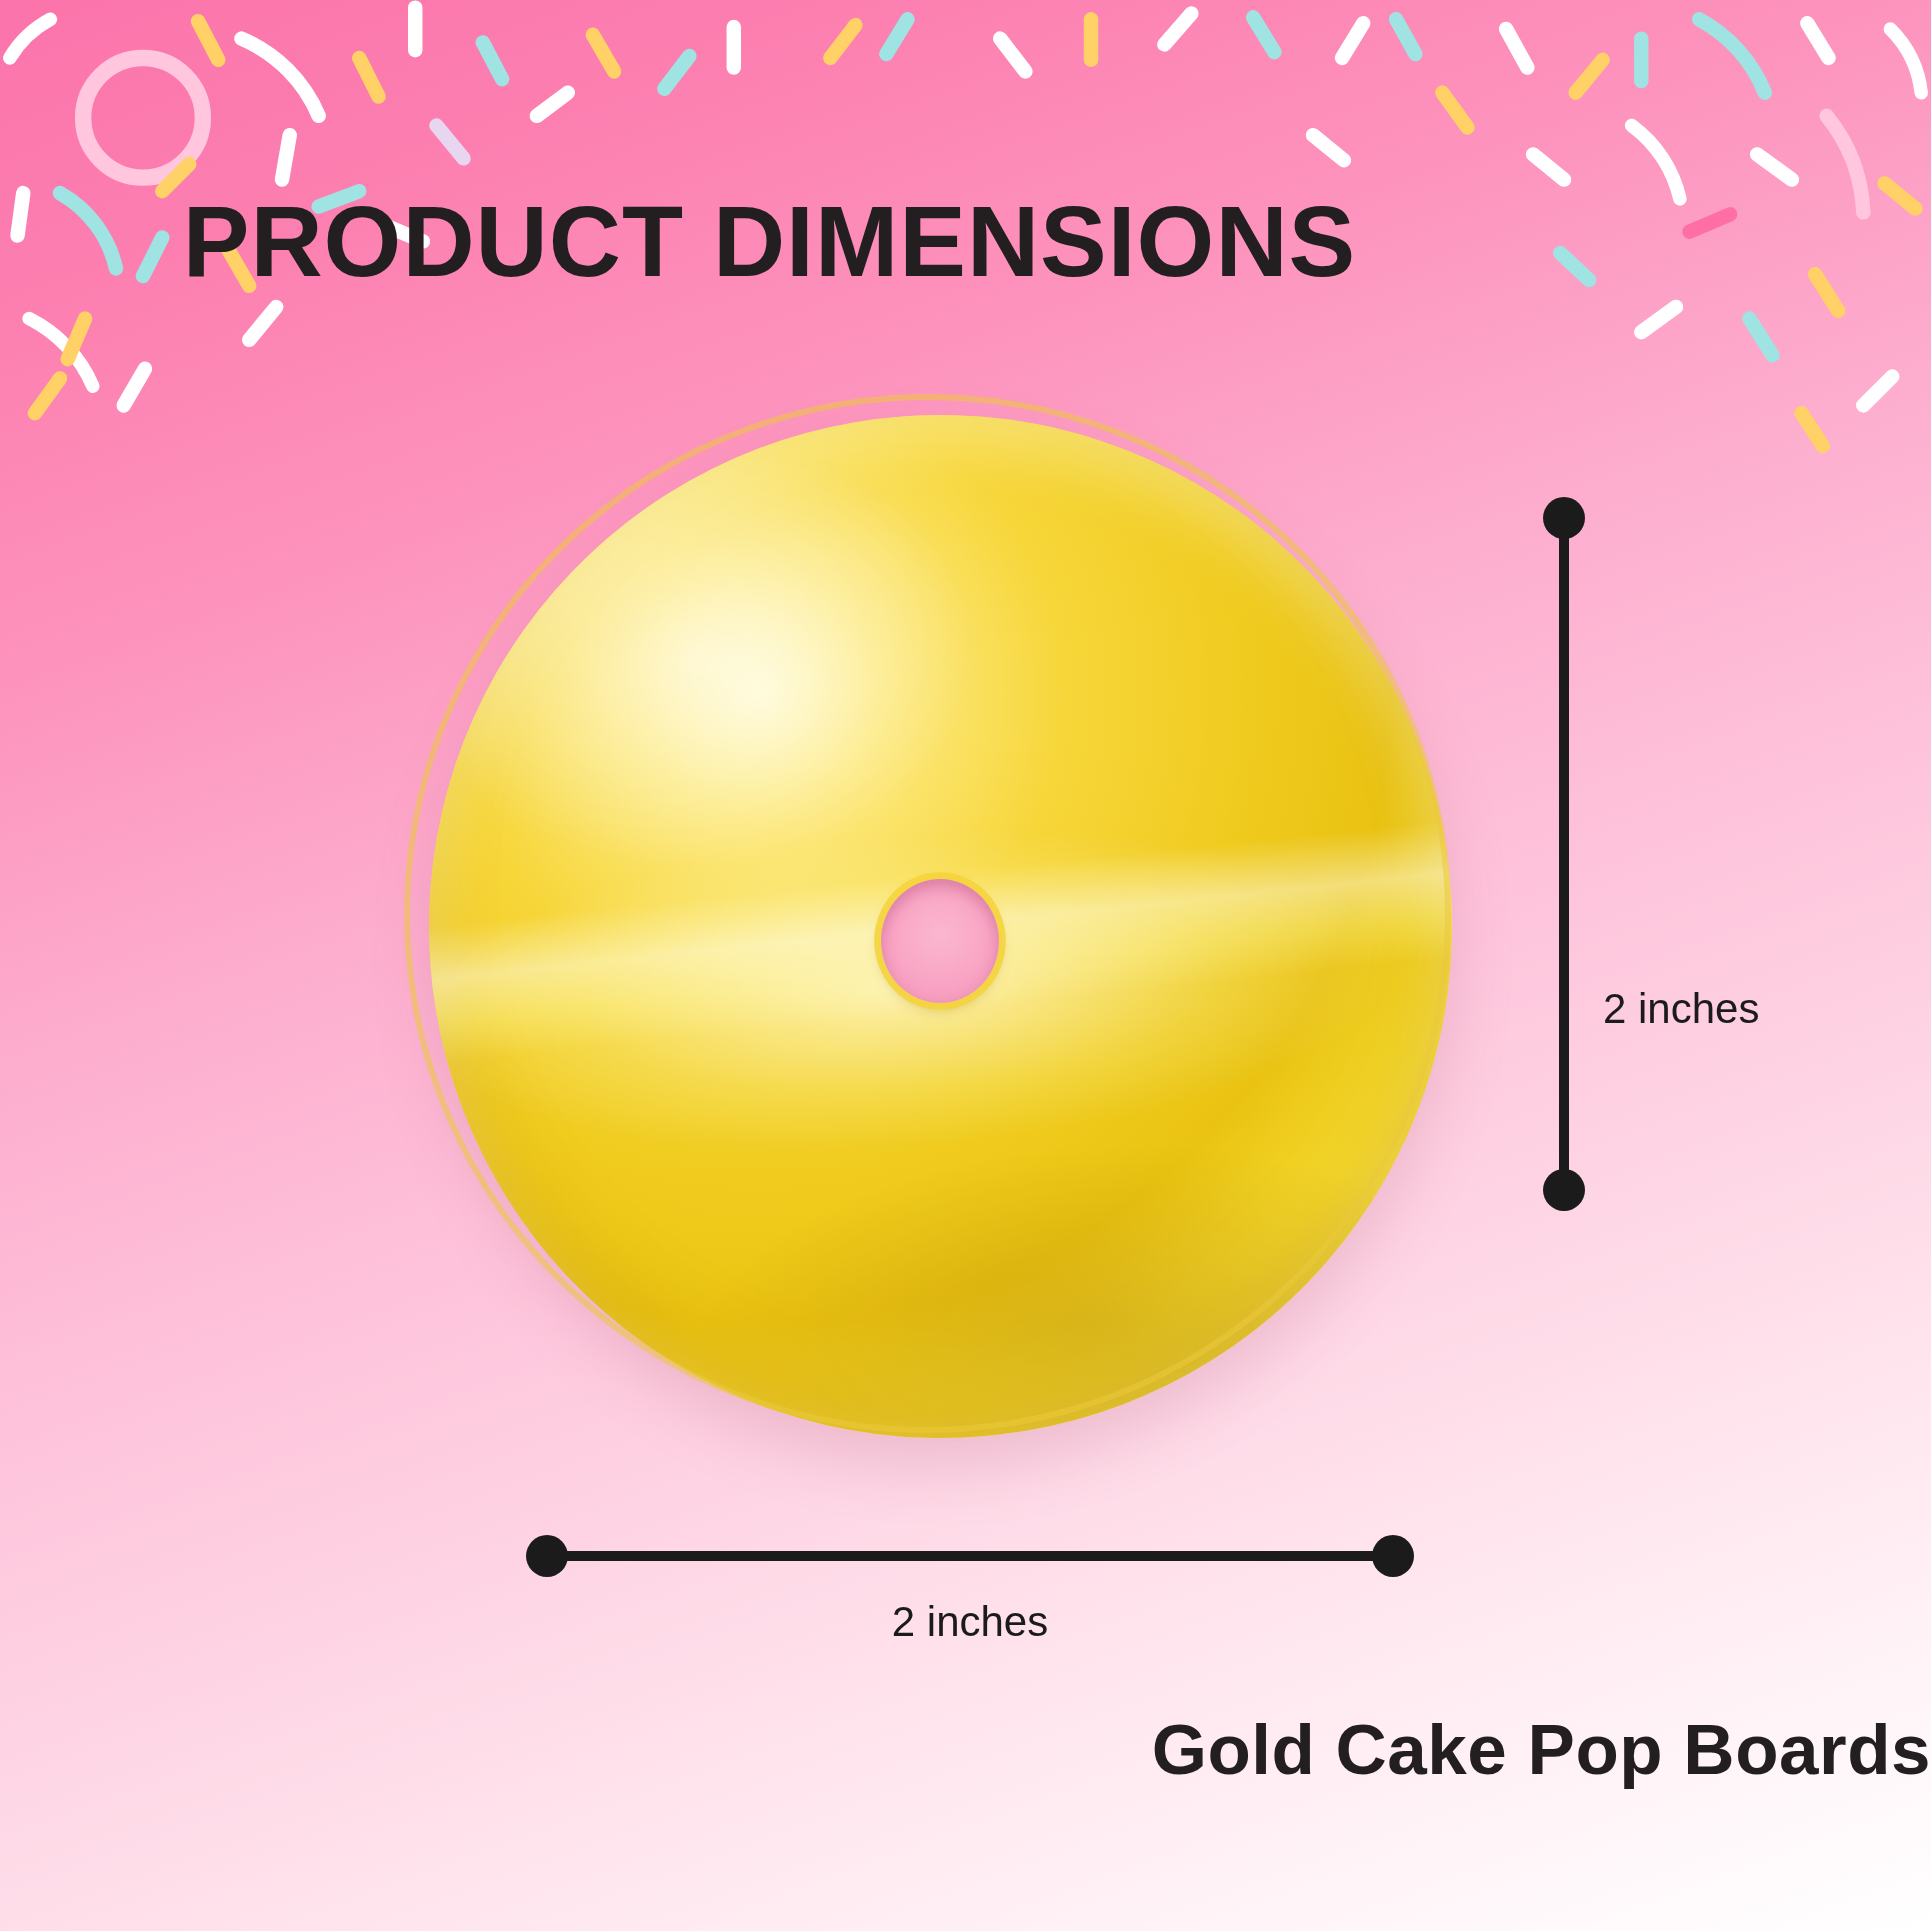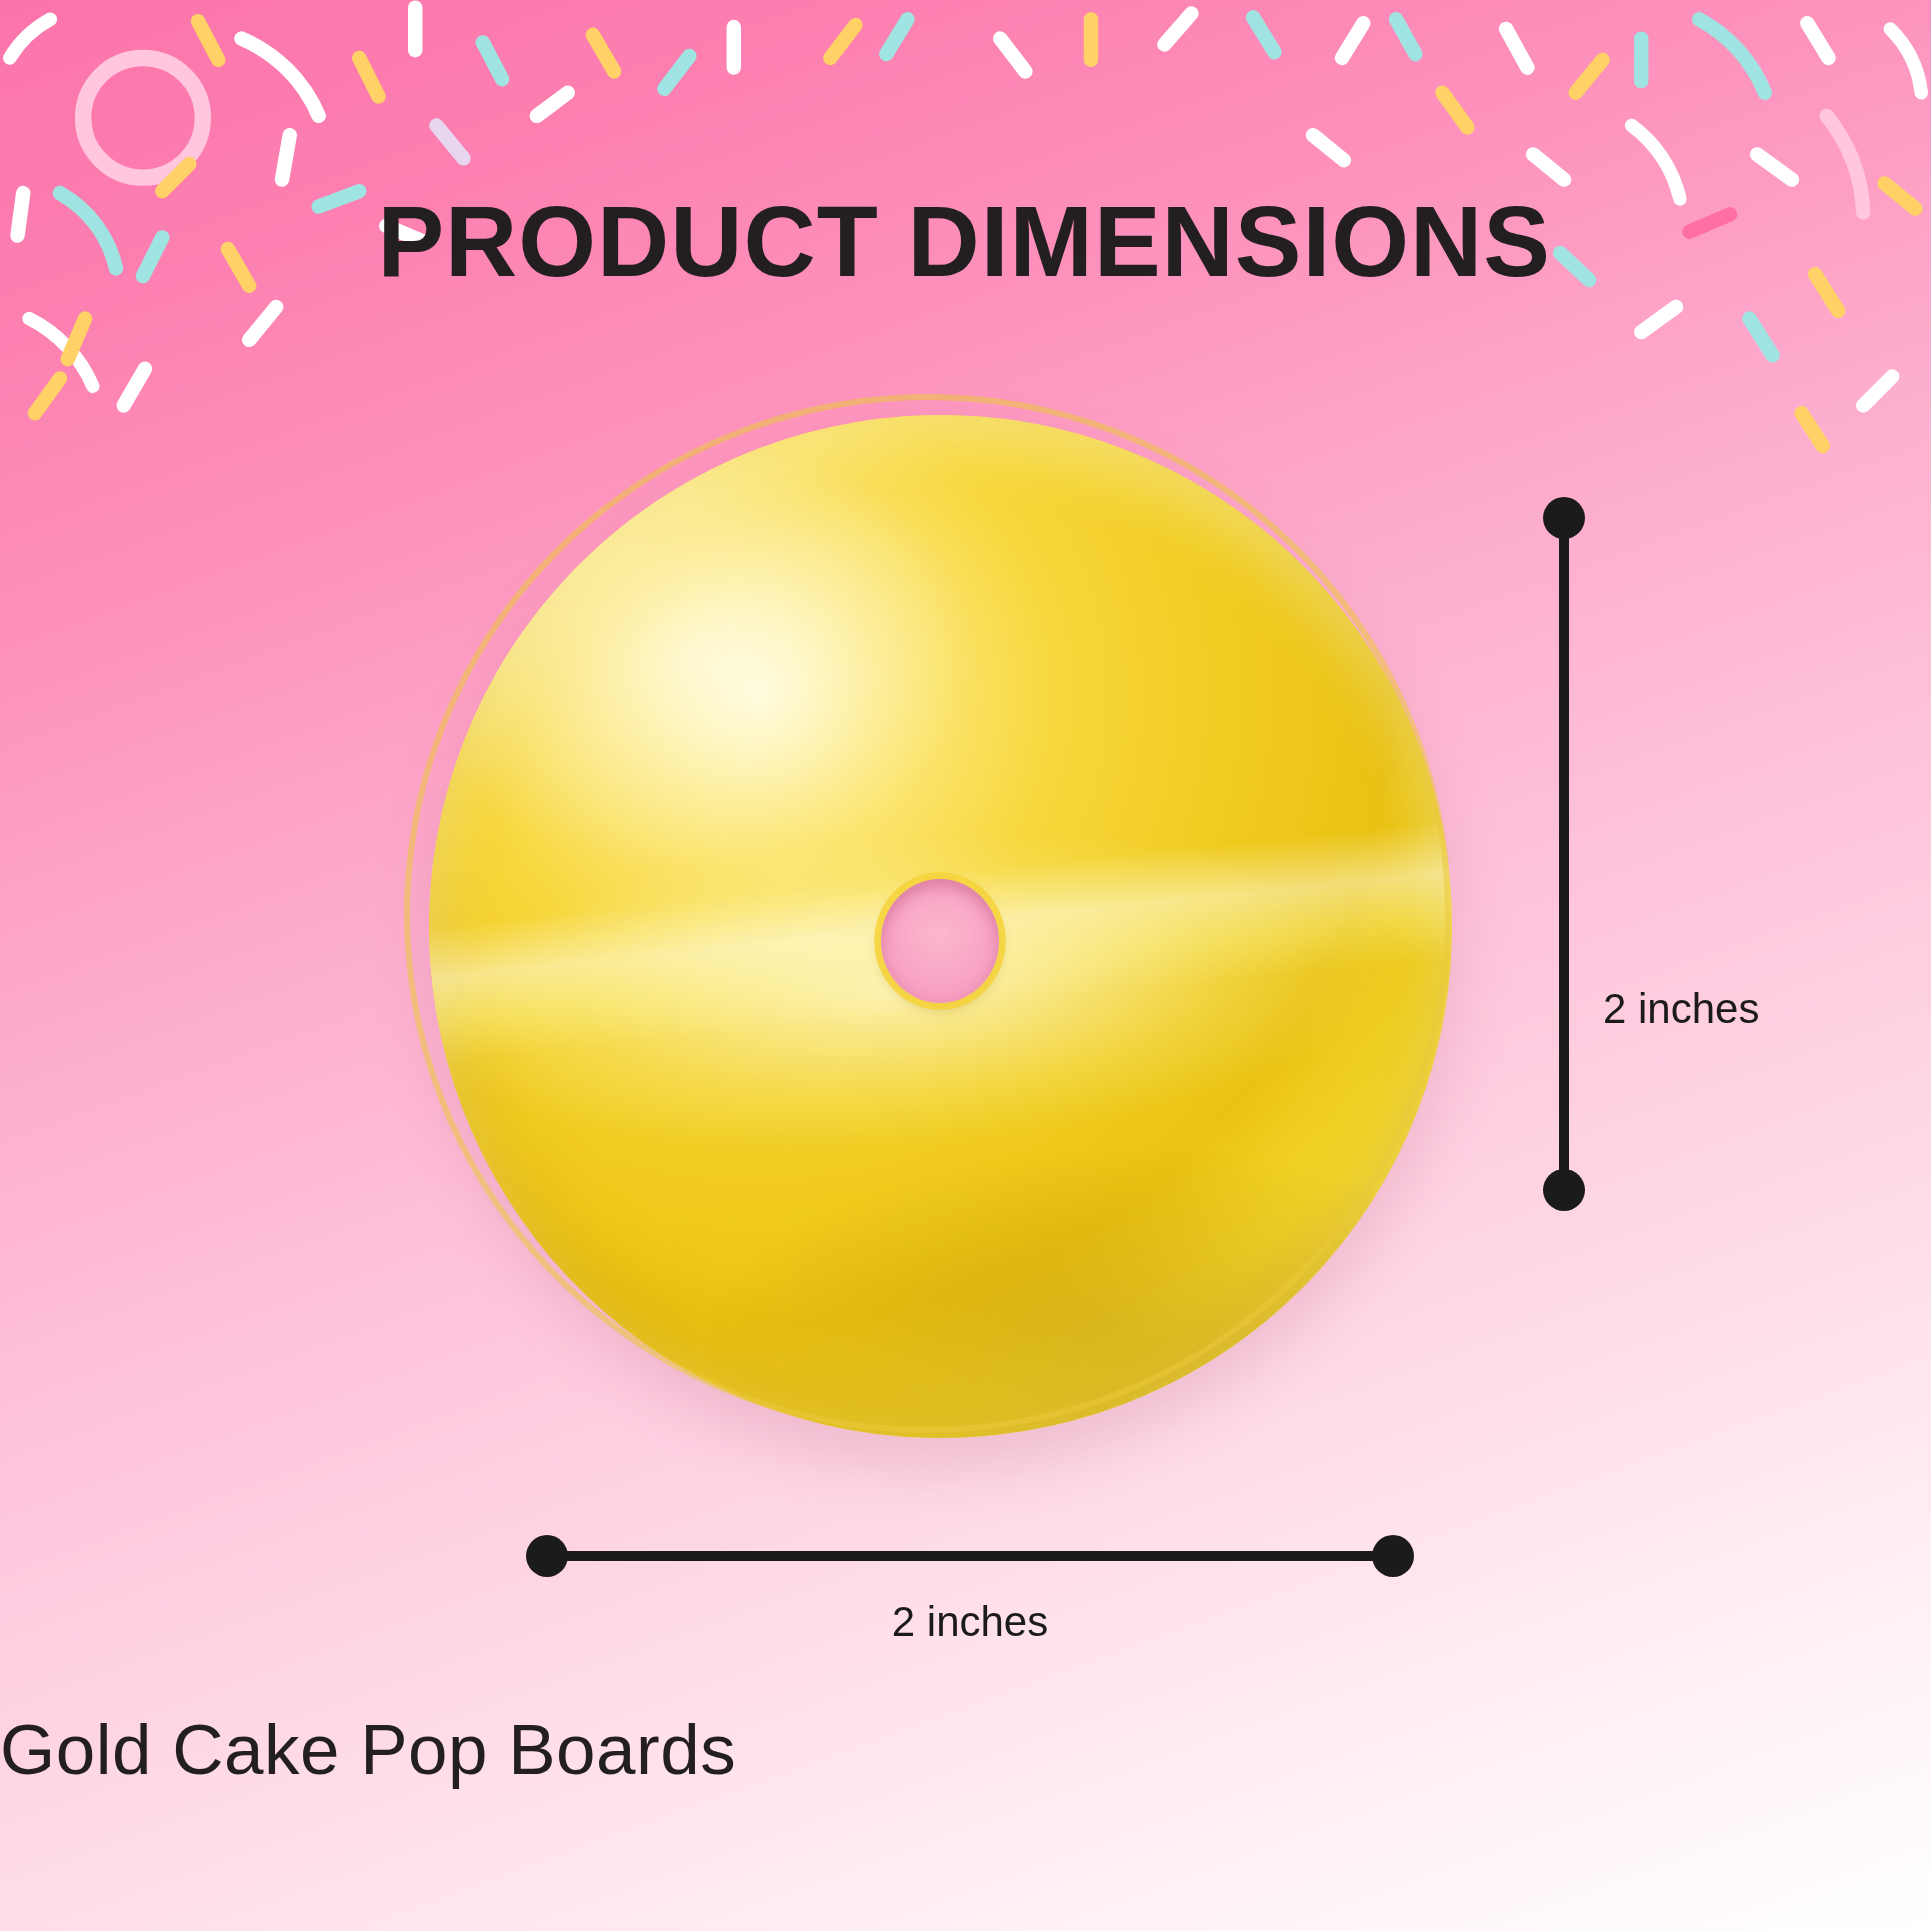--- a/index.html
+++ b/index.html
@@ -38,27 +38,26 @@
     height: 502px;
     pointer-events: none;
   }
 
   
   .title {
     position: absolute;
     left: 0;
     top: 191px;
     width: 1539px;
-    text-align: right;
+    text-align: center;
     font-size: 100px;
     font-weight: 800;
     letter-spacing: 1px;
     color: #231f20;
     line-height: 1;
-    margin-left: 12px;
   }
 
   
   .product-wrap {
     position: absolute;
     left: 410px;
     top: 396px;
     width: 1086px;
     height: 1101px;
   }
@@ -199,24 +198,25 @@
     font-size: 42px;
     color: #1b1b1b;
   }
 
   
   .caption {
     position: absolute;
     left: 0;
     top: 1709px;
     width: 1931px;
-    text-align: left;
+    text-align: right;
     font-size: 71px;
     color: #231f20;
     letter-spacing: 0.5px;
+    font-weight: bold;
   }
 </style>
 </head>
 <body>
 
 <div id="stage">
 
   <svg id="sprinkles" viewBox="0 0 2000 520">
 
     <circle cx="148" cy="122" r="62" fill="none" stroke="#ffc6dd" stroke-width="17"></circle>

